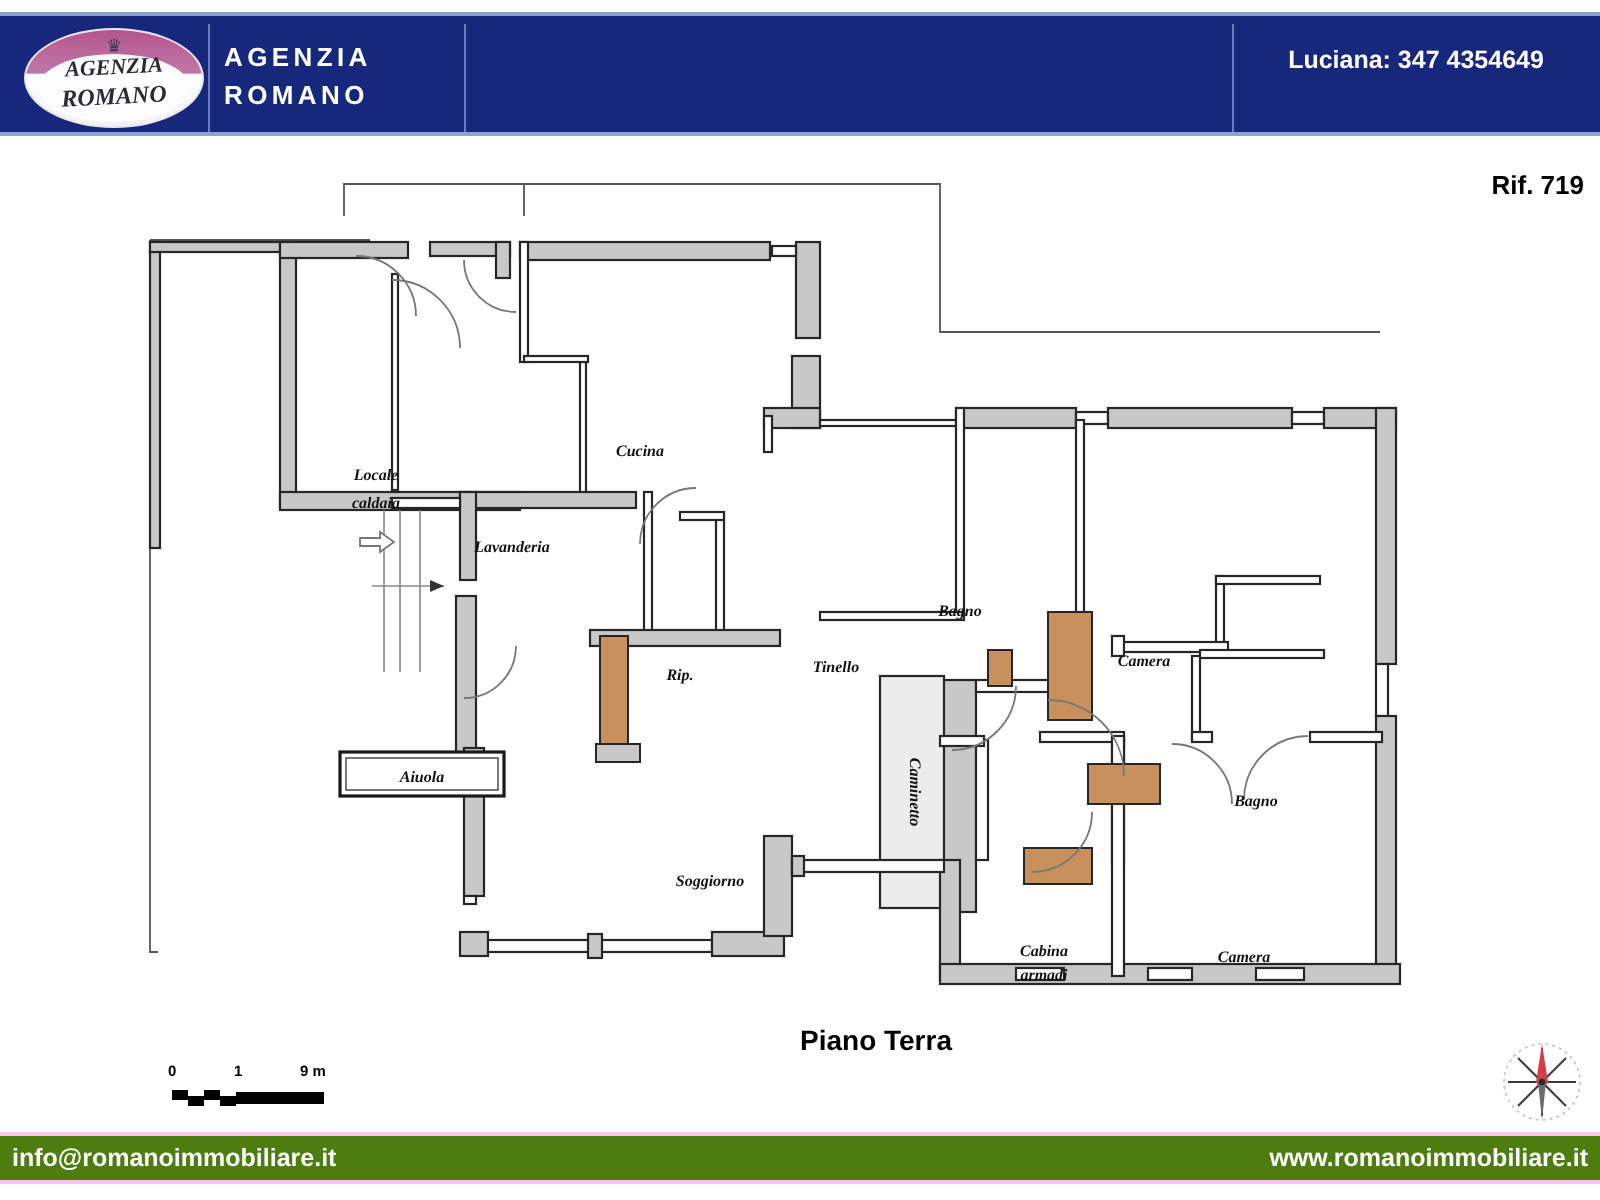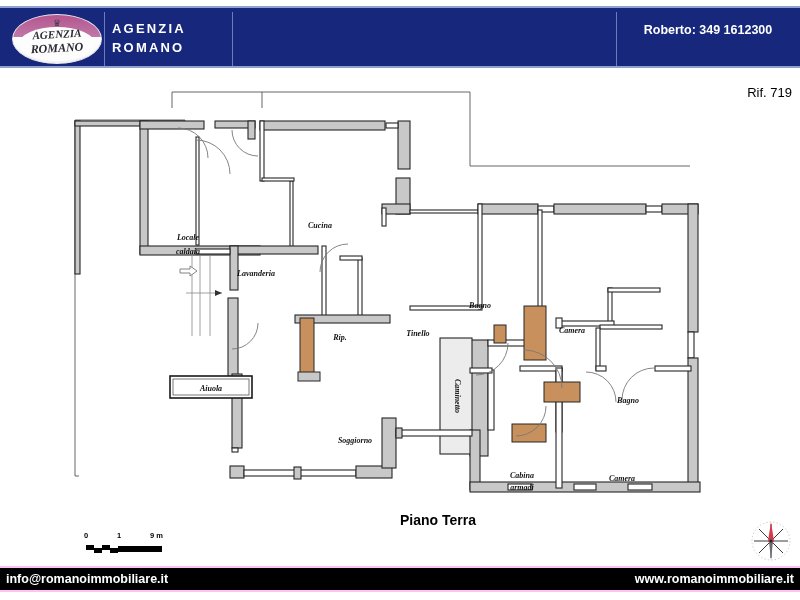--- a/index.html
+++ b/index.html
@@ -105,21 +105,21 @@
     top: 4px;
     width: 1px; height: 54px;
     background: #6b7cb8;
   }
 
   
   #ref-label {
     position: absolute;
     right: 8px; top: 85px;
     font-size: 13px;
-    font-weight: normal;
+    font-weight: bold;
     color: #000;
   }
 
   
   #plan {
     position: absolute;
     left: 0; top: 78px;
     width: 800px; height: 430px;
   }
   #plan svg { display: block; }
@@ -153,21 +153,21 @@
     position: absolute;
     left: 748px; top: 516px;
     width: 46px; height: 50px;
   }
 
   
   #footer-bar {
     position: absolute;
     left: 0; top: 566px;
     width: 800px; height: 26px;
-    background: #000000;
+    background: #4d7c0f;
     border-top: 2px solid #ffc2f2;
     border-bottom: 2px solid #ffc2f2;
     box-sizing: border-box;
   }
   #footer-bar .f-left {
     position: absolute;
     left: 6px; top: 4px;
     font-size: 12.5px;
     font-weight: bold;
     color: #ffffff;
@@ -207,21 +207,21 @@
     <div>AGENZIA</div>
     <div>ROMANO</div>
   </div>
 
   <div class="sep-v" style="left:232px;"></div>
 
 
   <div class="sep-v" style="left:616px;"></div>
 
   <div id="hdr-contacts" class="hdr-col">
-    <div>Roberto: 349 1612300</div>
+    <div>Luciana: 347 4354649</div>
   </div>
 </div>
 
 <div id="ref-label">Rif. 719</div>
 
 <div id="plan">
 <svg width="800" height="430" viewBox="0 0 800 430" xmlns="http://www.w3.org/2000/svg">
 
   <g fill="none" stroke="#555555" stroke-width="0.9">
     <polyline points="75,42 75,398 79,398"></polyline>

